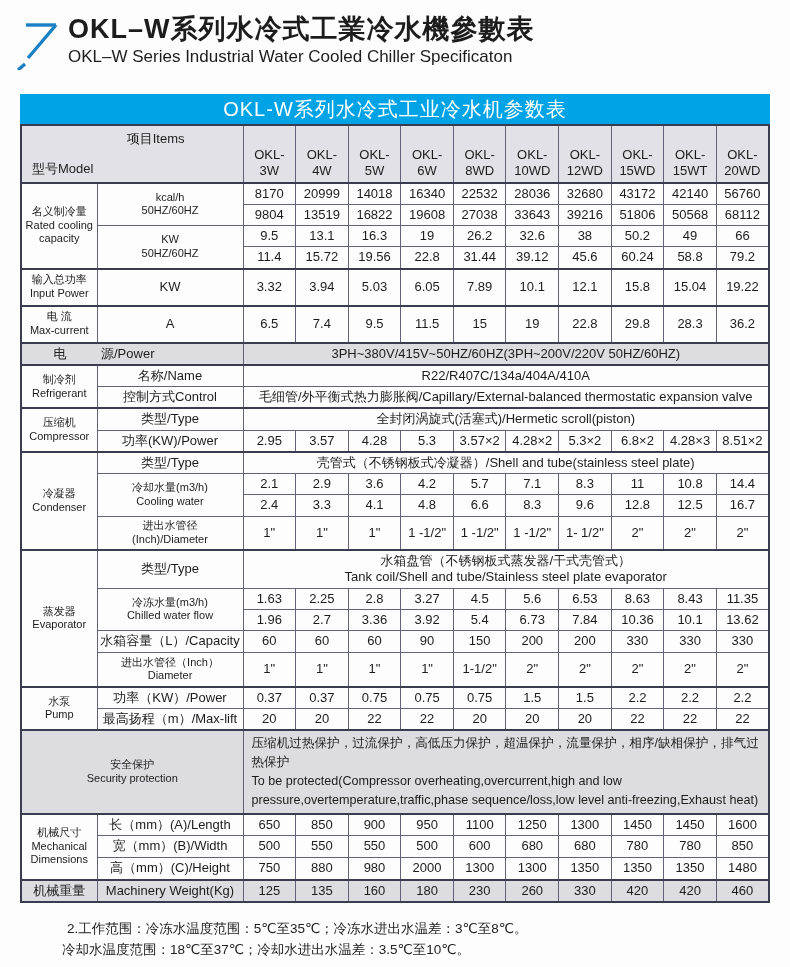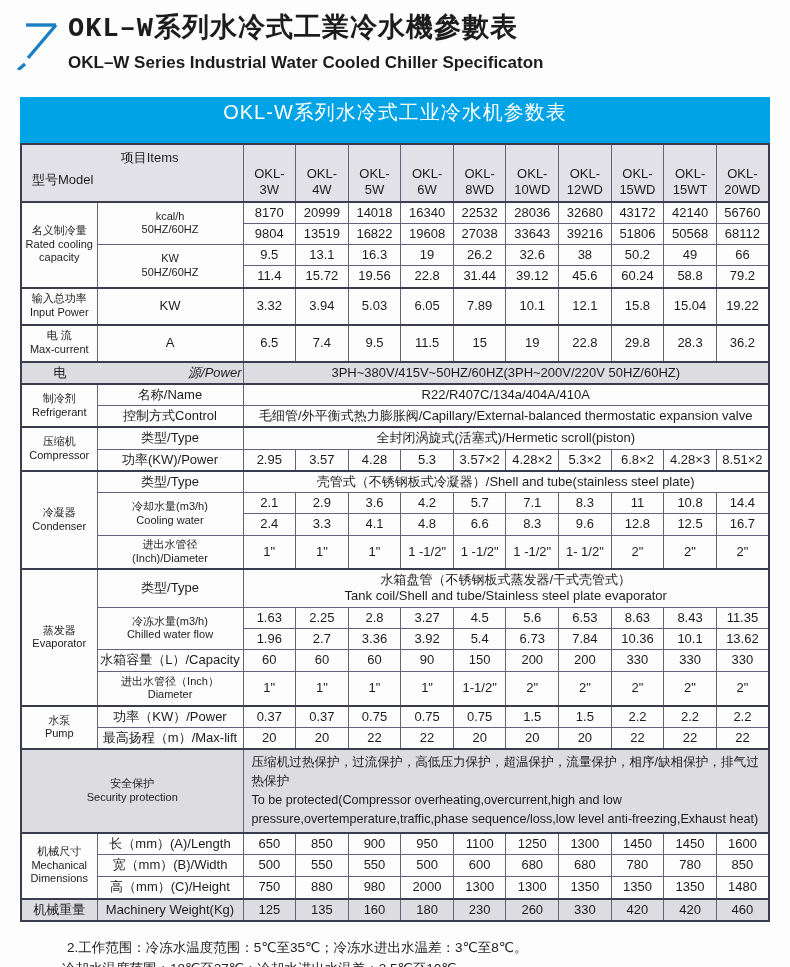--- a/index.html
+++ b/index.html
@@ -8,51 +8,51 @@
   }
   *{box-sizing:border-box;}
   html,body{margin:0;padding:0;}
   body{width:790px;background:#fdfdfd;color:var(--text);
        font-family:"Liberation Sans","DejaVu Sans",sans-serif;}
   .page{padding:6px 0 14px;}
 
   
   .masthead{display:flex;align-items:flex-start;padding:8px 0 10px 16px;}
   .logo{width:46px;height:54px;flex:0 0 auto;margin-right:6px;margin-top:2px;}
-  .title-zh{font-size:27px;font-weight:700;letter-spacing:1px;line-height:1.15;font-family:Liberation Mono, monospace;}
-  .title-en{font-size:17px;font-weight:700;margin-top:8px;}
+  .title-zh{font-size:27px;font-weight:700;letter-spacing:1px;line-height:1.15;}
+  .title-en{font-size:17px;font-weight:400;margin-top:2px;}
 
   
   .spec{width:750px;margin:14px auto 0;}
   .table-title{background:var(--accent-blue);color:#fff;text-align:center;
-    font-size:20px;font-weight:500;height:46px;line-height:30px;letter-spacing:1px;}
+    font-size:20px;font-weight:500;height:30px;line-height:30px;letter-spacing:1px;}
   table{border-collapse:collapse;table-layout:fixed;width:750px;
     border:2px solid var(--border-dark);}
   td,th{border:1px solid var(--border);text-align:center;font-size:13px;
     font-weight:400;padding:2px 1px;line-height:1.25;color:var(--text);}
   tr.grp>td,tr.grp>th{border-top:2px solid var(--border-dark);}
   tr.sub>td{border-top-color:#9c9cae;}
   .gray>td,.gray>th{background:var(--row-gray);}
   .hdr>th{background:var(--header-gray);height:38px;}
   .lab{font-size:11px;}
   .lab .zh{display:block;}
   .lab .en{display:block;}
   .left-wide{ text-align:left;padding:3px 8px;}
   .model{word-break:break-word;margin-top:19px;}
 
   
   .diag{position:relative;padding:0;
     background-image:linear-gradient(to bottom right,transparent 49.3%,var(--border) 49.3%,var(--border) 50.7%,transparent 50.7%);}
-  .diag-model{position:absolute;left:10px;bottom:12px;}
-  .diag-items{position:absolute;right:64px;top:5px;text-align:center;}
+  .diag-model{position:absolute;left:10px;bottom:4px;}
+  .diag-items{position:absolute;right:58px;top:5px;text-align:center;}
 
   
   .ps-label{display:flex;}
   .ps-label .a{width:74px;text-align:center;}
-  .ps-label .b{flex:1;text-align:right;padding-left:4px;font-style:italic;}
+  .ps-label .b{flex:1;text-align:left;padding-left:4px;}
 
   .tall{height:37px;} .mid{height:34px;} .row-s{height:22px;}
   .sec-val{font-size:12.6px;line-height:1.5;margin-left:15px;}
 
   
   .notes{margin:16px 0 0 22px;font-size:13.5px;line-height:1.55;color:#222;}
   .notes div{white-space:nowrap;}
   .ind-a{padding-left:45px;} .ind-b{padding-left:40px;}
 </style>
 </head>

